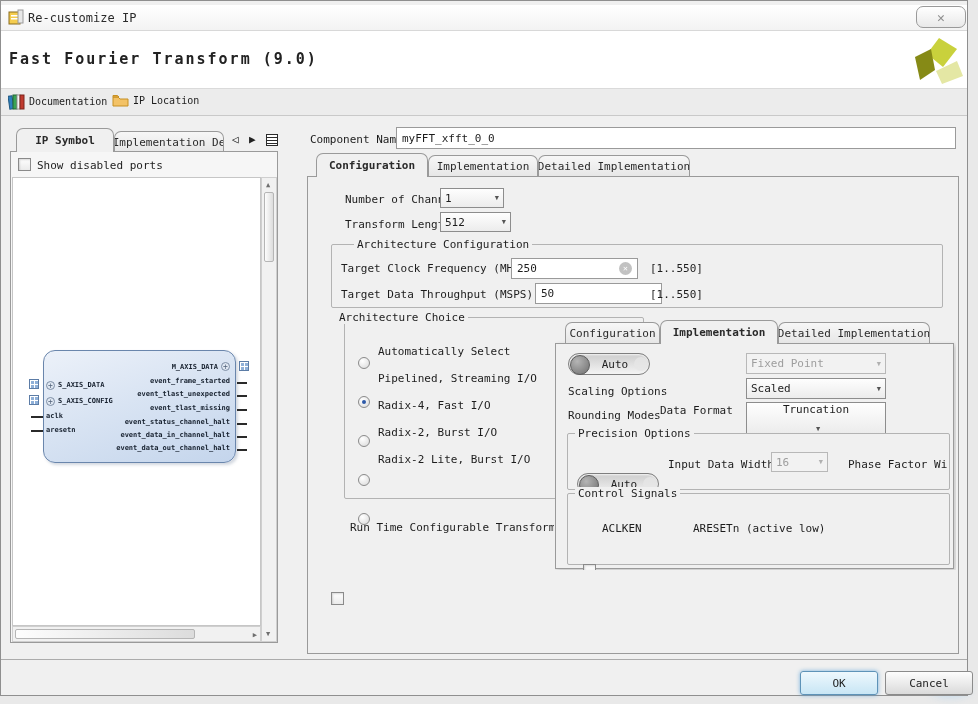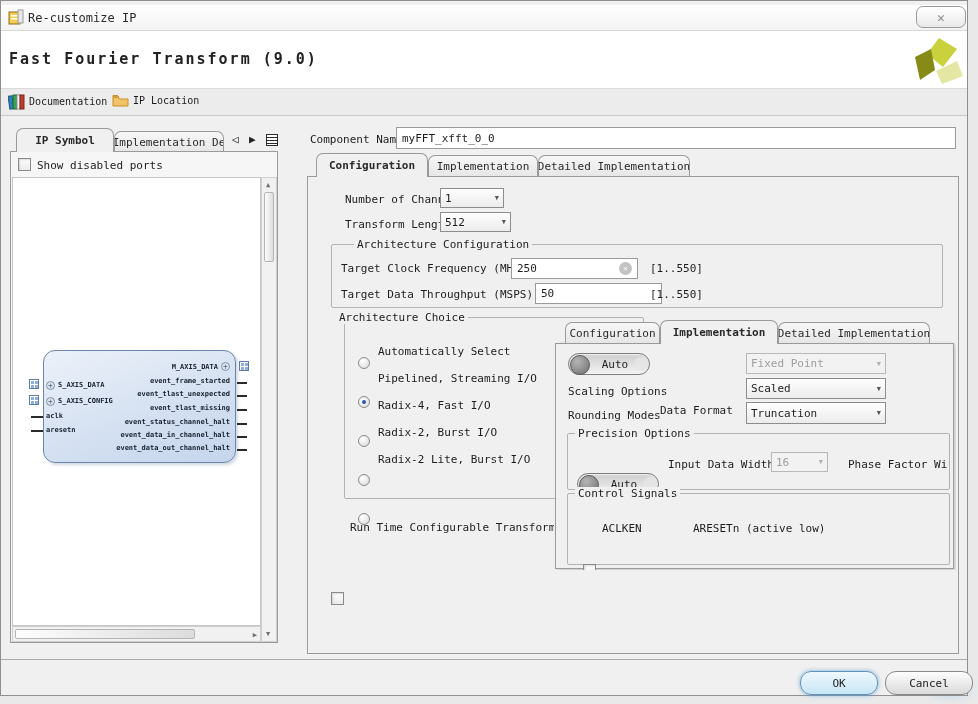--- a/index.html
+++ b/index.html
@@ -68,21 +68,21 @@
   .port { font-size:7px; font-weight:bold; color:#16202e; white-space:nowrap; letter-spacing:0; }
   .port-r { text-align:right; }
   .stub { background:#2a2a2a; height:2px; }
   .busico { width:10px; height:10px; background:#8fb0d8; border:1px solid #5c7ca6;
             background-image:linear-gradient(#fff 1px, transparent 1px), linear-gradient(90deg, #fff 1px, transparent 1px);
             background-size:4px 4px; }
   .plusico { width:9px; height:9px; border-radius:50%; border:1px solid #7d8ea5; background:#dfe7f2; color:#51627a;
              font-size:8px; line-height:7px; text-align:center; cursor:pointer; }
 
   
-  .btn { border-radius:11px; font-size:11px; display:flex; align-items:center; justify-content:center; cursor:pointer; }
+  .btn { border-radius:3px; font-size:11px; display:flex; align-items:center; justify-content:center; cursor:pointer; }
   .btn-ok { background:linear-gradient(#eef8fd,#c8e6f5); border:1px solid #5e93b8; box-shadow:0 0 4px rgba(90,160,215,.8); }
   .btn-cancel { background:linear-gradient(#fdfdfd,#dadada); border:1px solid #8b8b8b; }
 
   .books-ico, .folder-ico, .app-ico { display:inline-block; }
   .listico { width:12px; height:12px; border:1px solid #2b2b2b; background:
              repeating-linear-gradient(#fff 0 2px, #2b2b2b 2px 3px); cursor:pointer; }
   .tabnav { font-size:11px; color:#222; cursor:pointer; }
 </style>
 </head>
 <body>
@@ -268,21 +268,21 @@
       <span class="arr">▼</span>
     </div>
 
     <div class="abs lbl" style="left:13px;top:65px;">Scaling Options</div>
     <div class="abs combo" style="left:191px;top:58px;width:140px;height:21px;">
       <span>Scaled</span>
       <span class="arr">▼</span>
     </div>
 
     <div class="abs lbl" style="left:13px;top:89px;">Rounding Modes</div>
-    <div class="abs combo" style="left:191px;top:82px;width:140px;height:22px;">
+    <div class="abs combo" style="left:191px;top:82px;width:140px;height:32px;flex-direction:column;">
       <span>Truncation</span>
       <span class="arr">▼</span>
     </div>
 
     <div class="abs group" style="left:12px;top:113px;width:383px;height:57px;"></div>
     <div class="abs legend" style="left:20px;top:107px;">Precision Options</div>
     <div class="abs toggle" style="left:22px;top:131px;width:82px;height:22px;">
       <span style="margin-left:12px;">Auto</span>
     </div>
     <div class="abs lbl" style="left:113px;top:138px;">Input Data Width</div>

